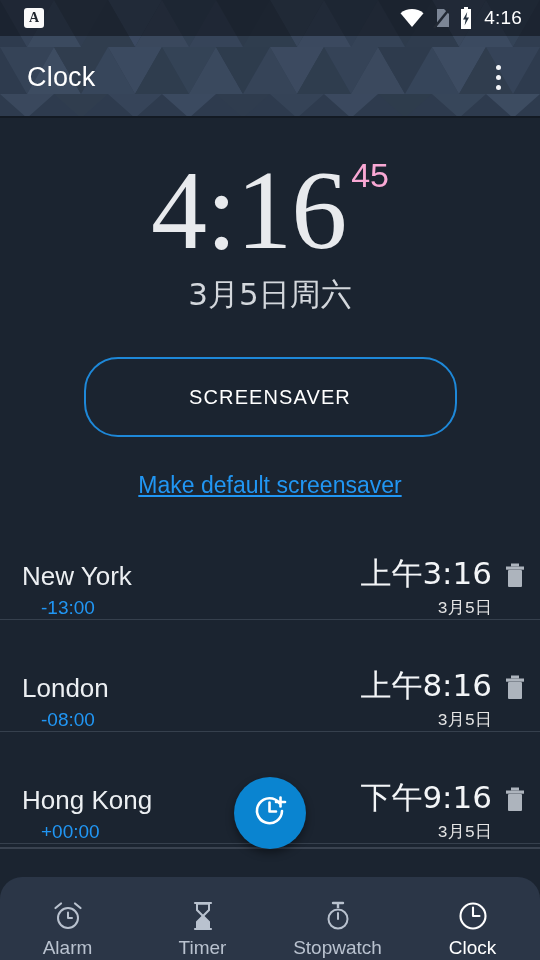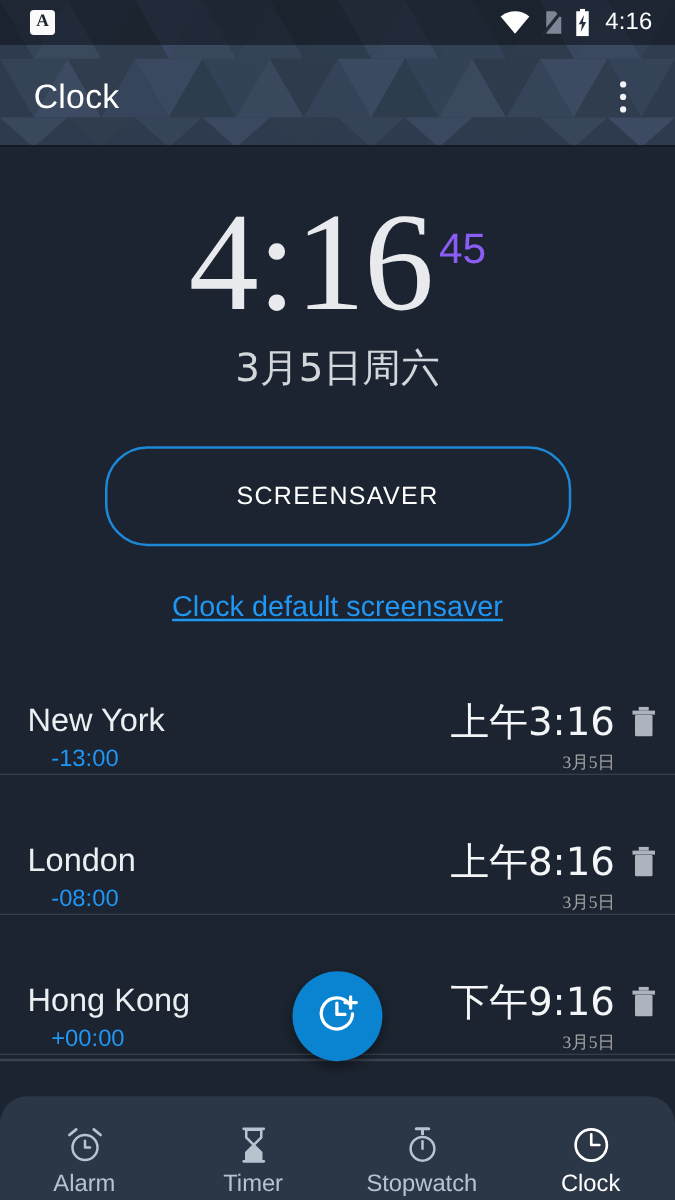--- a/index.html
+++ b/index.html
@@ -71,23 +71,23 @@
     margin-top:36px;
     display:flex; align-items:flex-start; justify-content:center;
     color:#e8eaed;
   }
   #big-time{
     font-size:112px; line-height:1.0; font-weight:normal;
     font-family:"Liberation Serif", serif;
     letter-spacing:-1px;
   }
   #big-seconds{
-    font-size:34px; line-height:1; margin-top:28px; margin-left:5px;
+    font-size:34px; line-height:1; margin-top:4px; margin-left:5px;
     font-family:"Liberation Sans", sans-serif;
-    color:#8b5cf6;
+    color:#f9a8d4;
   }
   #big-date{
     margin-top:8px;
     font-size:31px; color:#d3d7dc; font-weight:normal;
     font-family:"DejaVu Sans", sans-serif;
   }
 
   #screensaver-btn{
     margin:41px auto 0 auto;
     width:373px; height:80px;
@@ -116,22 +116,22 @@
   .city-offset{ color:#2196f3; font-size:19px; margin-top:5px; margin-left:19px; }
   .city-right{
     margin-left:auto; display:flex; align-items:center;
   }
   .city-times{ display:flex; flex-direction:column; align-items:flex-end; }
   .city-time{
     color:#f3f5f7; font-size:31px; line-height:1.1;
     font-family:"DejaVu Sans", sans-serif; font-weight:normal;
   }
   .city-date{
-    color:#a3a3a3; font-size:14px; margin-top:6px;
-    font-family:Liberation Serif, serif;
+    color:#e5e5e5; font-size:17px; margin-top:6px;
+    font-family:Liberation Mono, monospace;
   }
   .trash{ margin-left:12px; margin-top:-18px; }
 
   
   #fab{
     position:absolute; left:234px; top:777px;
     width:72px; height:72px; border-radius:50%;
     background:#0a84d0;
     display:flex; align-items:center; justify-content:center;
     box-shadow:0 4px 9px rgba(0,0,0,0.42);
@@ -259,21 +259,21 @@
   <div id="big-time-row">
     <span id="big-time">4:16</span>
     <span id="big-seconds">45</span>
   </div>
   <div id="big-date">3月5日周六</div>
 
   <div id="screensaver-btn">
     <span>SCREENSAVER</span>
   </div>
 
-  <a id="make-default" href="#">Clock default screensaver</a>
+  <a id="make-default" href="#">Make default screensaver</a>
 </div>
 
 <div id="city-list">
 
   <div class="city-row">
     <div class="city-left">
       <span class="city-name">New York</span>
       <span class="city-offset">-13:00</span>
     </div>
     <div class="city-right">

